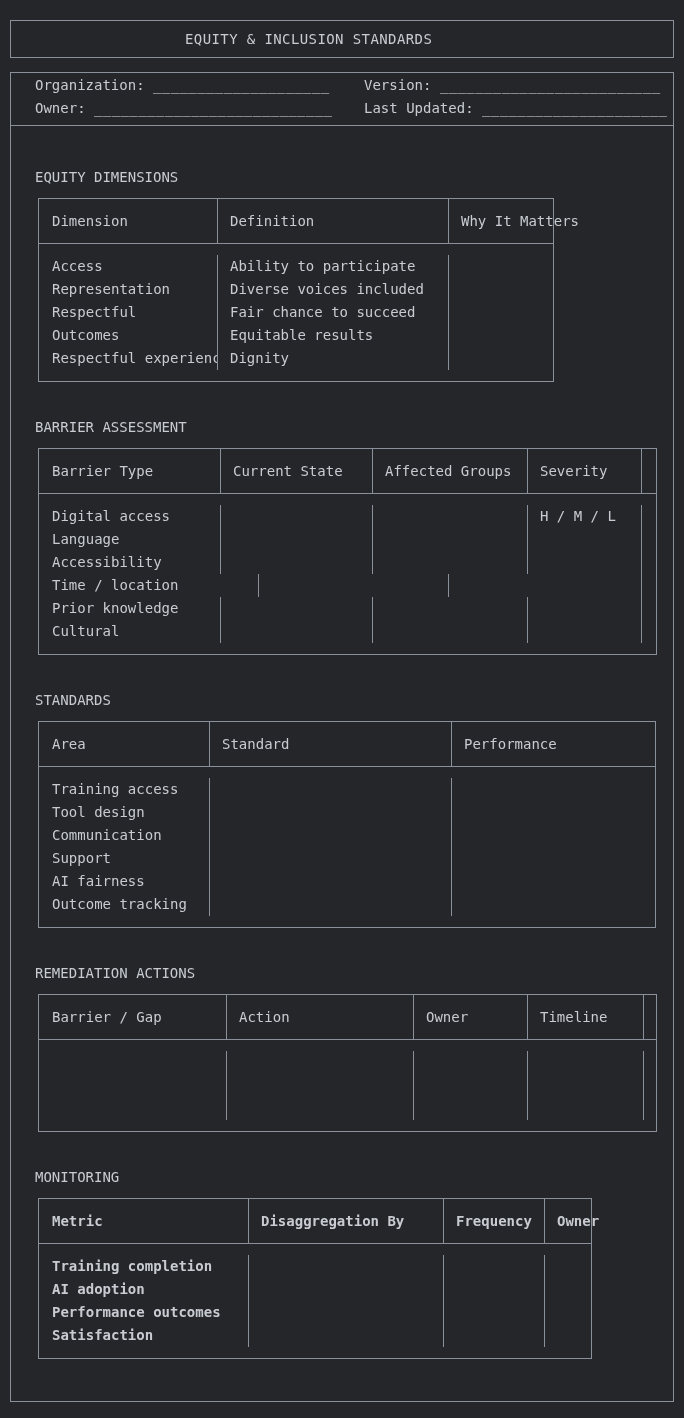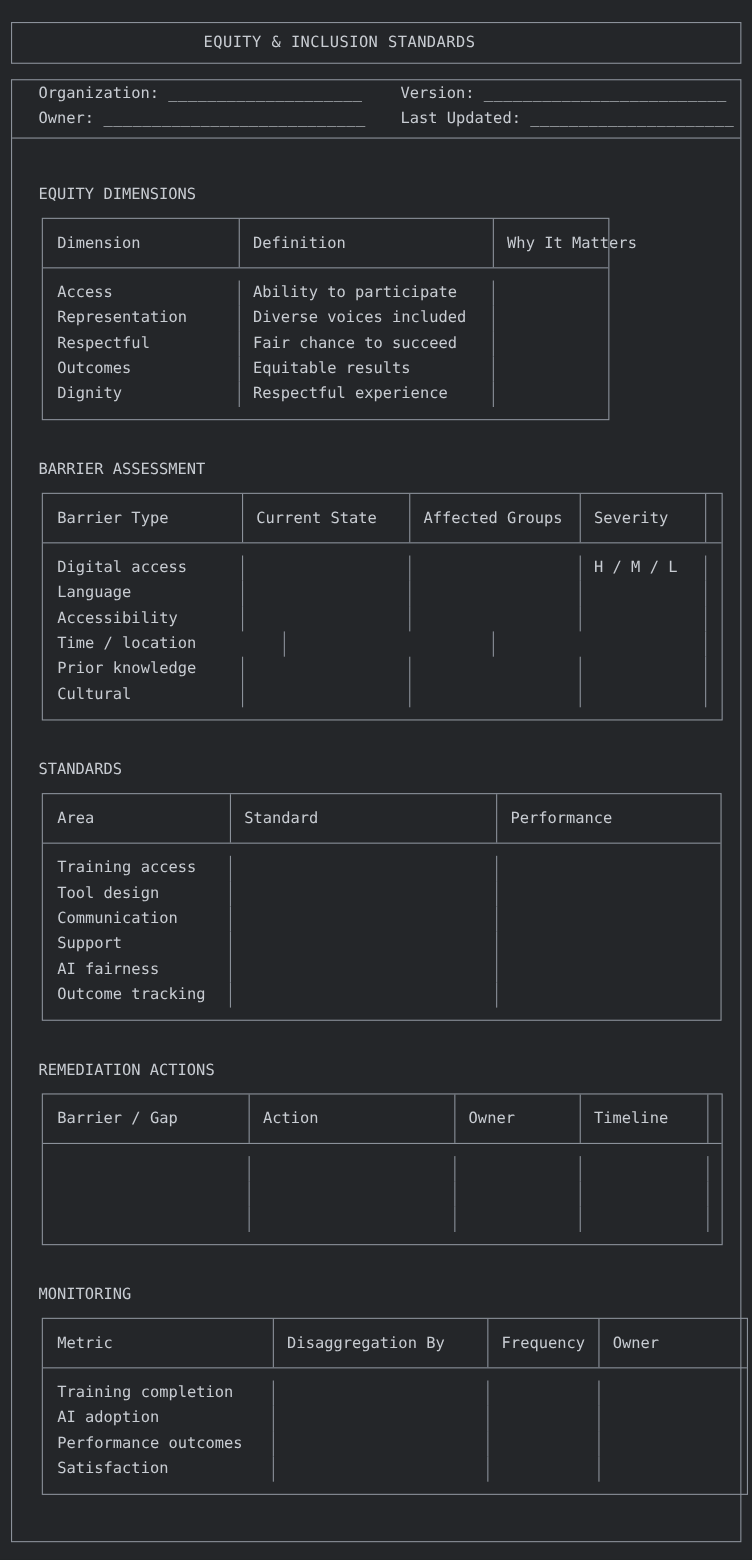--- a/index.html
+++ b/index.html
@@ -84,22 +84,22 @@
                 <div class="td">Respectful</div>
                 <div class="td">Fair chance to succeed</div>
                 <div class="td"></div>
               </div>
               <div class="tr" style="grid-template-columns: 178px 231px 200px;">
                 <div class="td">Outcomes</div>
                 <div class="td">Equitable results</div>
                 <div class="td"></div>
               </div>
               <div class="tr" style="grid-template-columns: 178px 231px 200px;">
+                <div class="td">Respectful experience</div>
                 <div class="td">Dignity</div>
-                <div class="td">Respectful experience</div>
                 <div class="td"></div>
               </div>
             </div>
           </div>
         </div>
         <div class="section">
           <div class="section-heading">BARRIER ASSESSMENT</div>
           <div class="ascii-table" style="width: 619px;">
             <div class="thead" style="grid-template-columns: 181px 152px 155px 114px 15px;">
               <div class="th">Barrier Type</div>
@@ -226,21 +226,21 @@
                 <div class="td"></div>
                 <div class="td"></div>
                 <div class="td"></div>
                 <div class="td"></div>
               </div>
             </div>
           </div>
         </div>
         <div class="section">
           <div class="section-heading">MONITORING</div>
-          <div class="ascii-table" style="width: 642px;">
+          <div class="ascii-table" style="width: 554px; font-weight: bold;">
             <div class="thead" style="grid-template-columns: 209px 195px 101px 110px;">
               <div class="th">Metric</div>
               <div class="th">Disaggregation By</div>
               <div class="th">Frequency</div>
               <div class="th">Owner</div>
             </div>
             <div class="tbody">
               <div class="tr" style="grid-template-columns: 209px 195px 101px 110px;">
                 <div class="td">Training completion</div>
                 <div class="td"></div>

